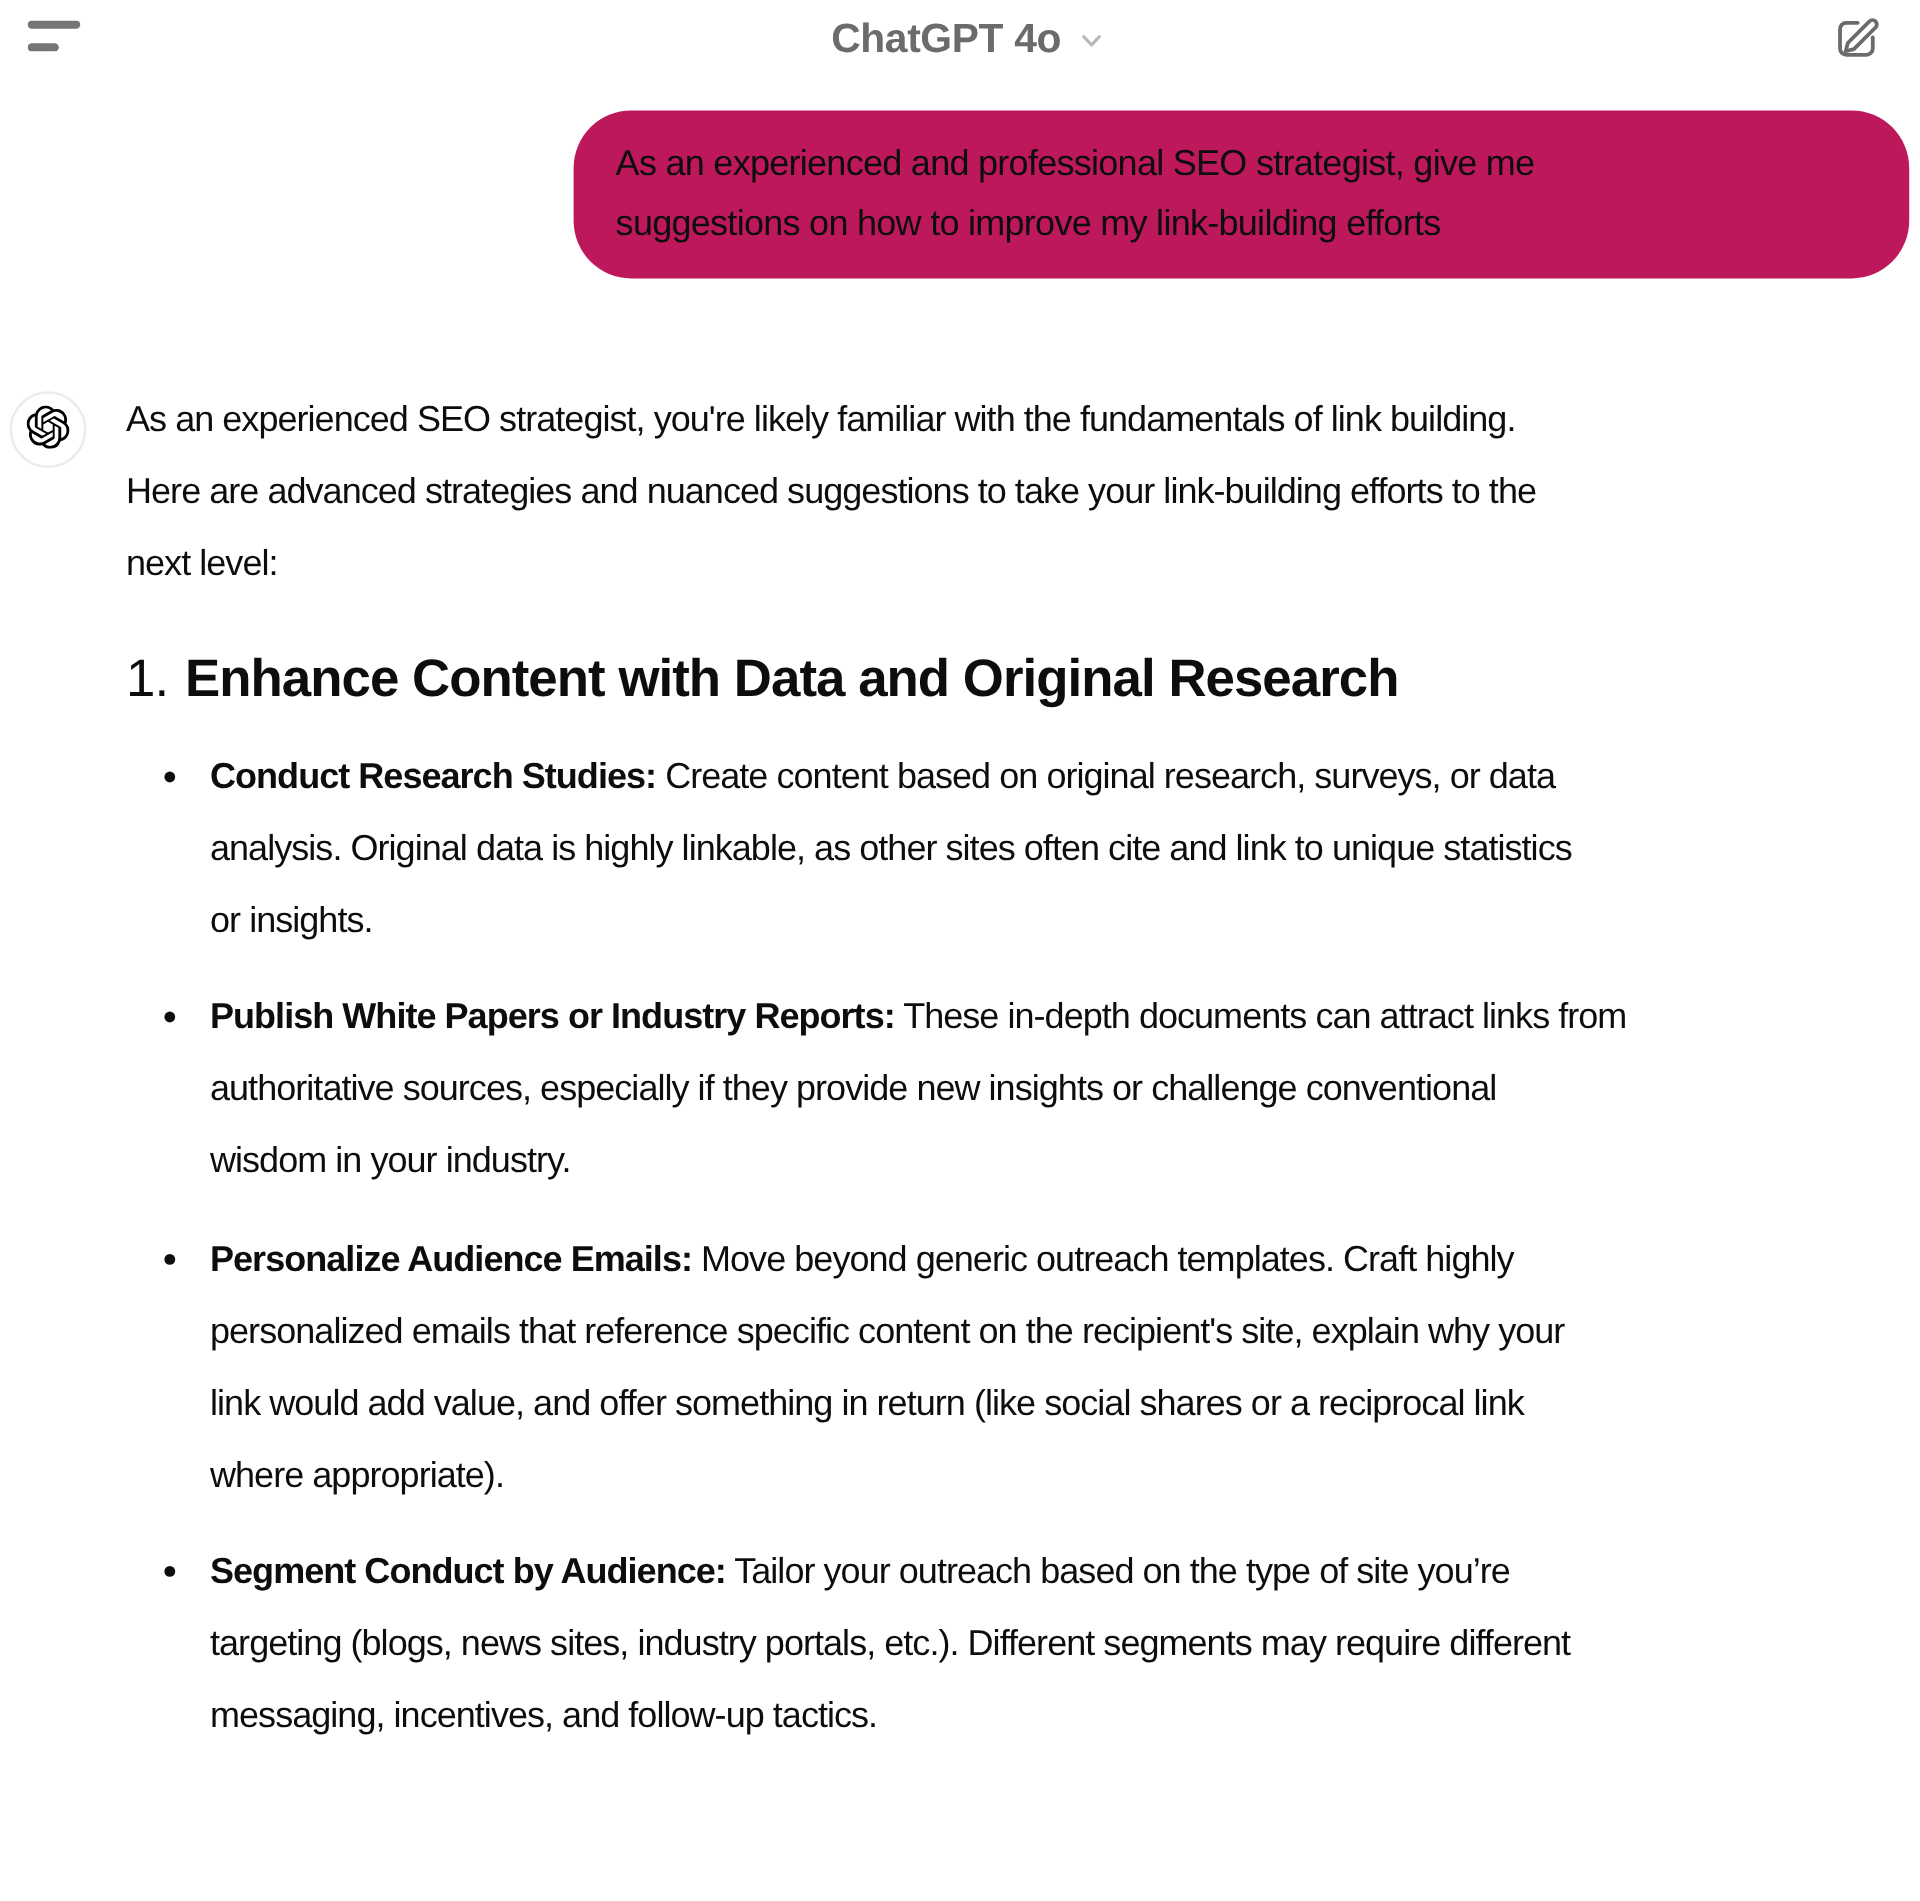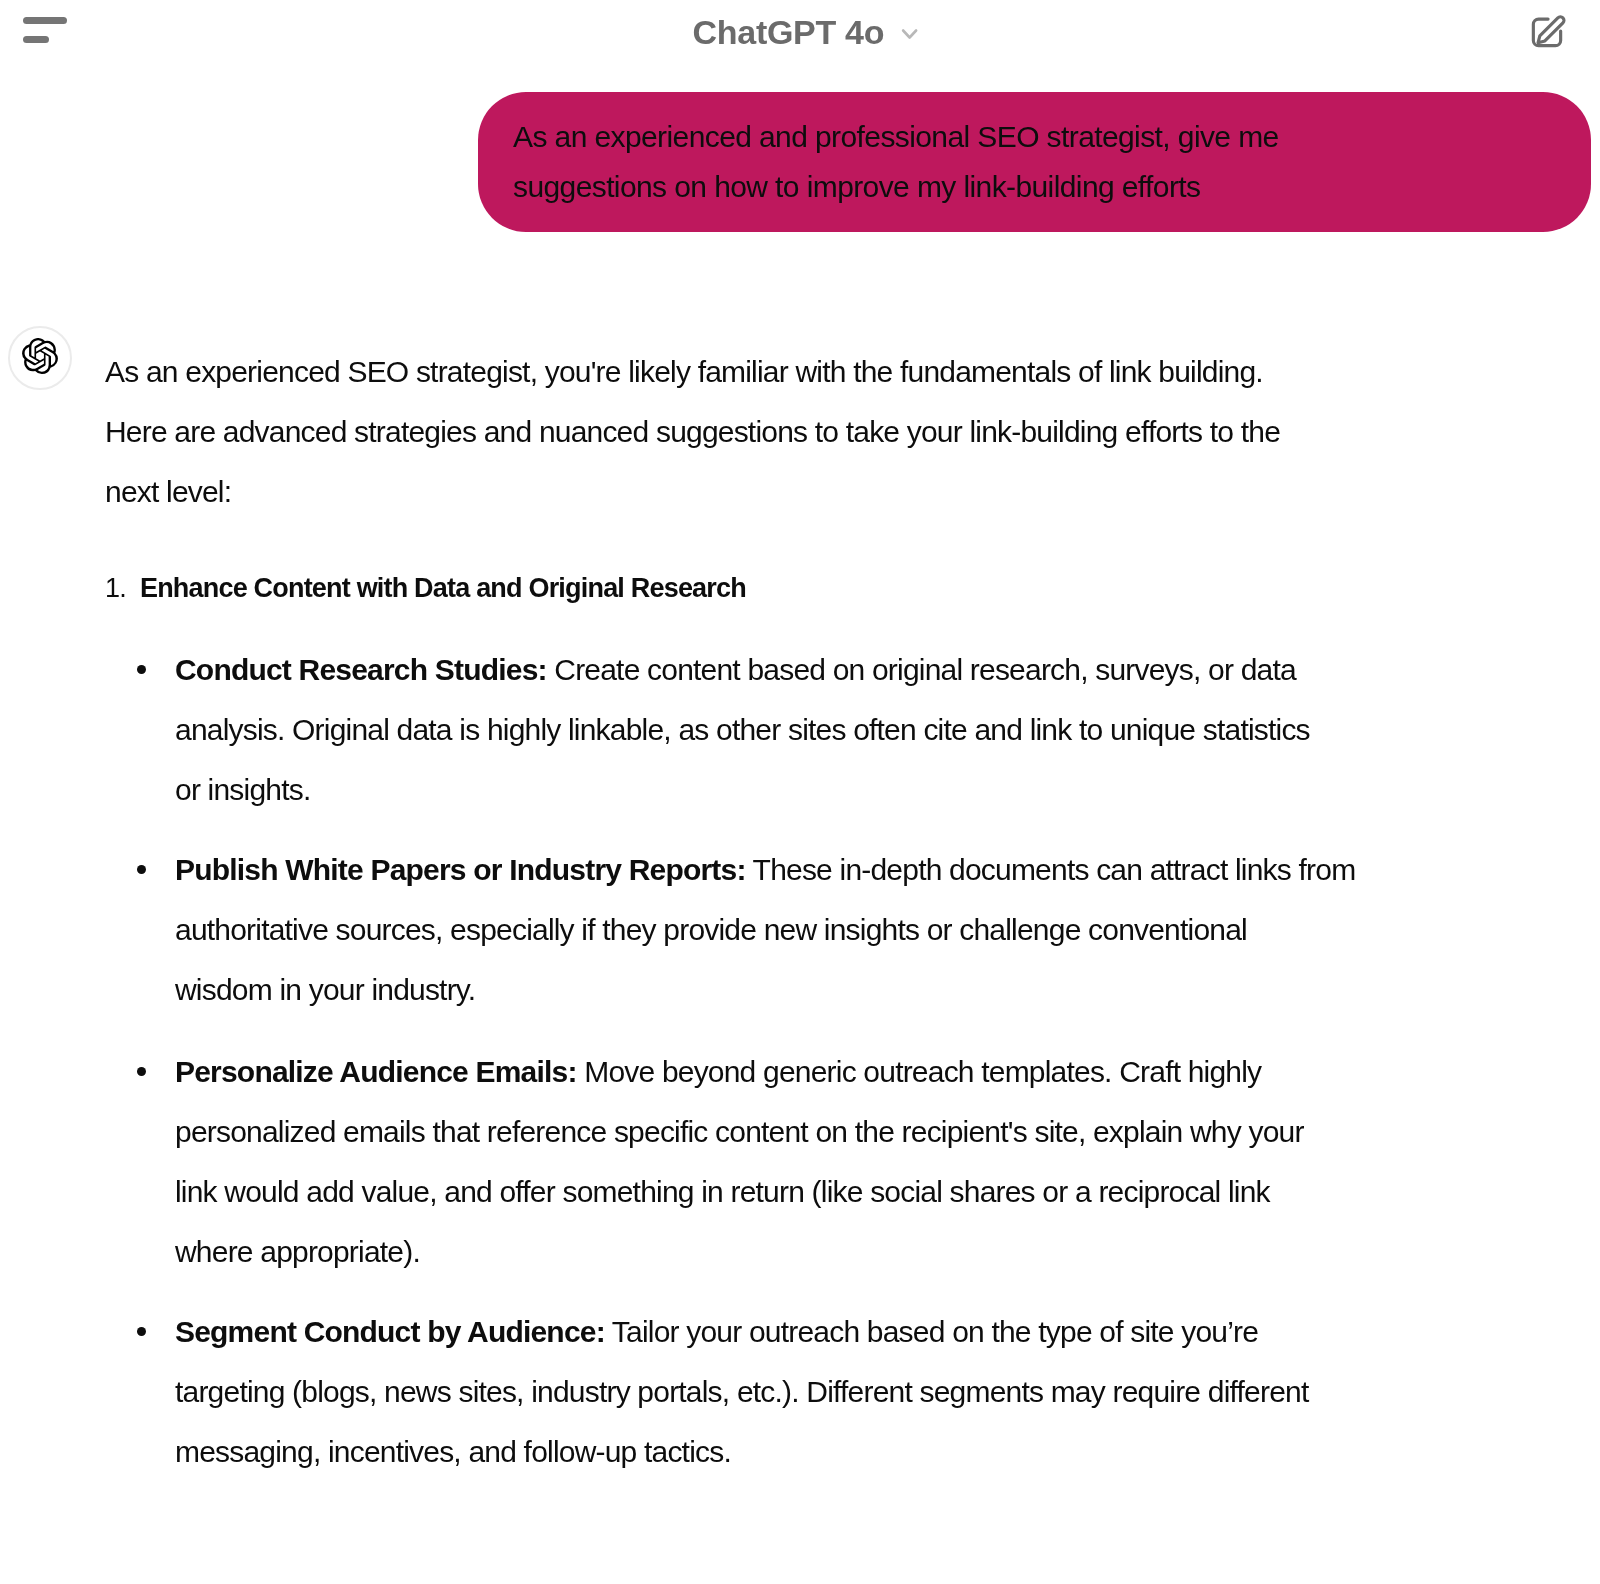--- a/index.html
+++ b/index.html
@@ -33,26 +33,26 @@
     font-size:30px;line-height:50px;letter-spacing:-0.6px;color:#0d0d0d;
   }
 
   
   .avatar{
     position:absolute;left:8px;top:326px;width:64px;height:64px;box-sizing:border-box;
     border:2px solid #ebebeb;border-radius:50%;background:#ffffff;
     display:flex;align-items:center;justify-content:center;
   }
   .assistant-body{
-    position:absolute;left:105px;top:342px;width:1477px;
+    position:absolute;left:105px;top:320px;width:1477px;
     font-size:30px;line-height:60px;letter-spacing:-0.8px;color:#0d0d0d;
   }
   .assistant-body p{margin:0;}
   .assistant-body h3{
-    margin:36px 0 0 0;font-size:27px;line-height:60px;font-weight:400;letter-spacing:-0.8px;
+    margin:36px 0 0 0;font-size:44px;line-height:60px;font-weight:400;letter-spacing:-0.8px;
   }
   .h-num{margin-right:14px;}
   .h-title{font-weight:700;}
   .list{margin:22px 0 8px 0;padding-left:70px;}
   .bullet{position:relative;}
   .bullet + .bullet{margin-top:20px;}
   .bullet::before{
     content:"";position:absolute;left:-38px;top:25px;width:9px;height:9px;
     border-radius:50%;background:#0d0d0d;
   }

